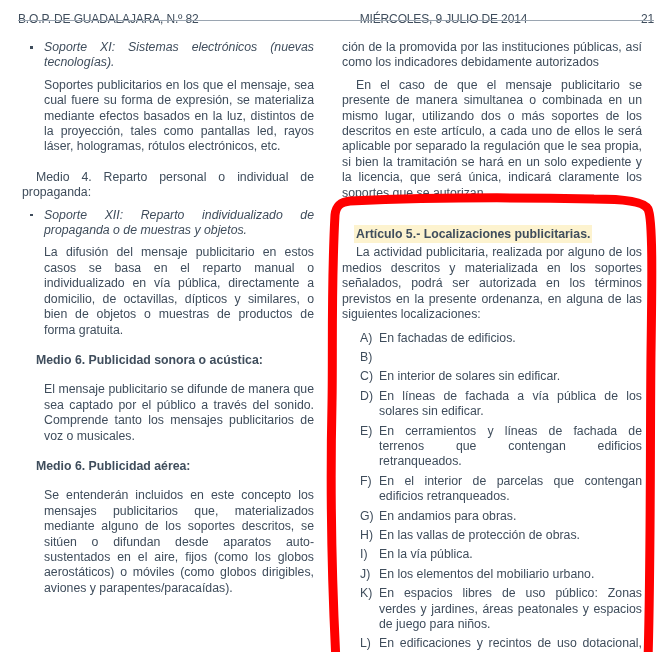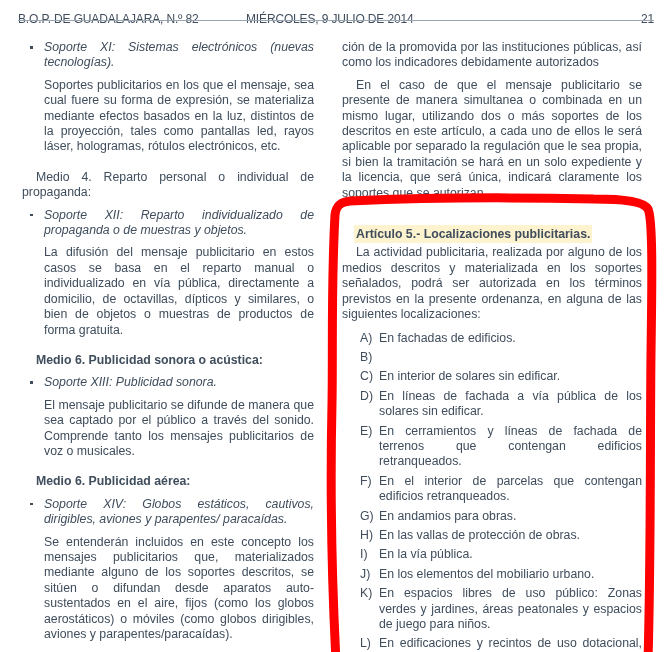--- a/index.html
+++ b/index.html
@@ -26,21 +26,21 @@
   }
   .page-header .hdr-row {
     display: flex;
     align-items: baseline;
     font-size: 12px;
     letter-spacing: -0.15px;
     color: #3f4d5c;
     white-space: nowrap;
   }
   .hdr-left   { width: 228px; }
-  .hdr-center { flex: 1; }
+  .hdr-center { flex: 1; text-align: center; }
   .hdr-right  { text-align: center; }
   .header-rule {
     position: absolute;
     top: 20px;
     left: 18px;
     right: 18px;
     height: 1px;
     background: #9aa5b1;
   }
 
@@ -171,35 +171,27 @@
       <span class="bullet-dot"></span>
       <span>Soporte XII: Reparto individualizado de propaganda o de muestras y objetos.</span>
     </div>
     <div class="spacer-sm"></div>
     <p class="sub-para">La difusión del mensaje publicitario en estos casos se basa en el reparto manual o individualizado en vía pública, directamente a domicilio, de octavillas, dípticos y similares, o bien de objetos o muestras de productos de forma gratuita.</p>
 
     <div class="spacer-lg"></div>
     <p class="heading">Medio 6. Publicidad sonora o acústica:</p>
     <div class="spacer-sm"></div>
 
-    <div class="bullet-item">
-      <span class="bullet-dot"></span>
-      <span>Soporte XIII: Publicidad sonora.</span>
-    </div>
     <div class="spacer-sm"></div>
     <p class="sub-para">El mensaje publicitario se difunde de manera que sea captado por el público a través del sonido. Comprende tanto los mensajes publicitarios de voz o musicales.</p>
 
     <div class="spacer-lg"></div>
     <p class="heading">Medio 6. Publicidad aérea:</p>
     <div class="spacer-sm"></div>
 
-    <div class="bullet-item">
-      <span class="bullet-dot"></span>
-      <span>Soporte XIV: Globos estáticos, cautivos, dirigibles, aviones y parapentes/ paracaídas.</span>
-    </div>
     <div class="spacer-sm"></div>
     <p class="sub-para">Se entenderán incluidos en este concepto los mensajes publicitarios que, materializados mediante alguno de los soportes descritos, se sitúen o difundan desde aparatos auto-sustentados en el aire, fijos (como los globos aerostáticos) o móviles (como globos dirigibles, aviones y parapentes/paracaídas).</p>
 
     <div class="spacer-lg"></div>
 
   </div>
 
   <div class="col col-right">
 
     <p class="para para-flush">ción de la promovida por las instituciones públicas, así como los indicadores debidamente autorizados</p>

